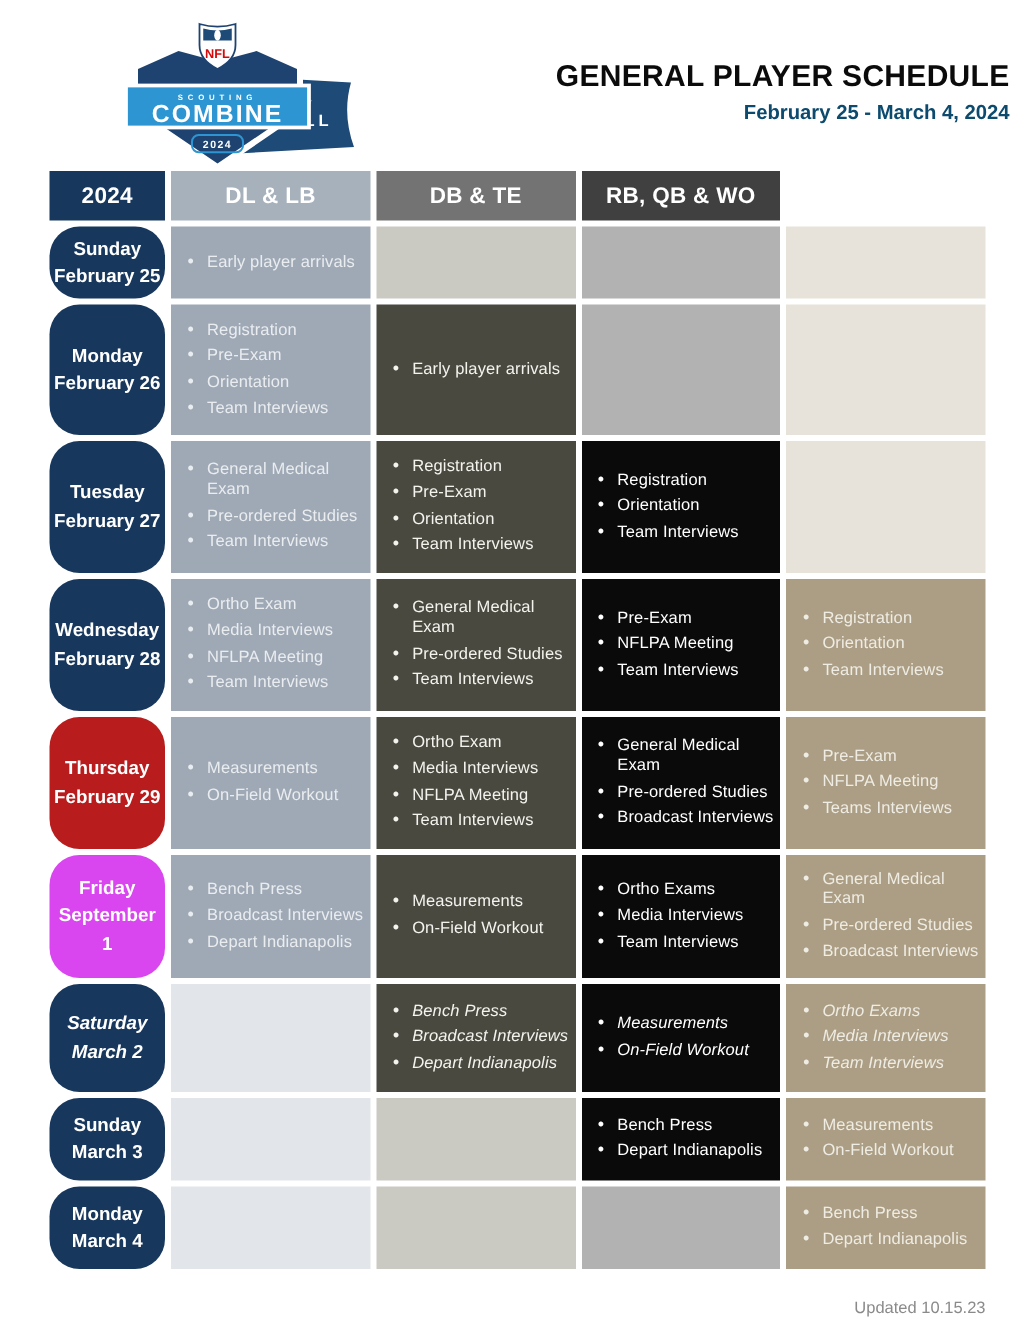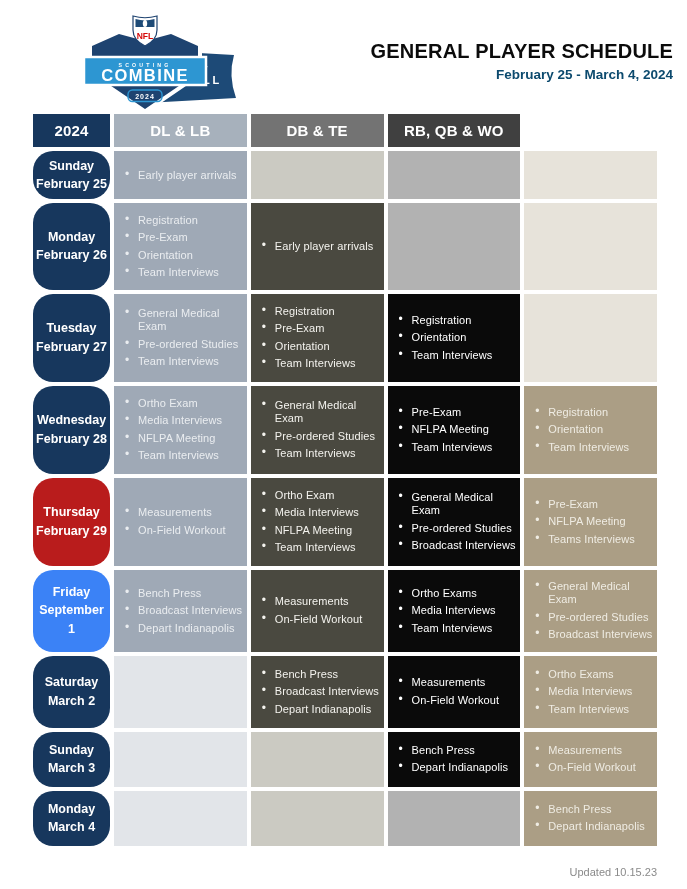--- a/index.html
+++ b/index.html
@@ -221,21 +221,21 @@
         </div>
         <div class="schedule-cell" style="background: rgb(171, 158, 133); color: rgb(239, 236, 227);">
           <ul class="item-list">
             <li><span class="bullet">•</span><span>Pre-Exam</span></li>
             <li><span class="bullet">•</span><span>NFLPA Meeting</span></li>
             <li><span class="bullet">•</span><span>Teams Interviews</span></li>
           </ul>
         </div>
       </div>
       <div class="grid-row" style="min-height: 68px;">
-        <div class="date-cell" style="background: #3b82f6;">
+        <div class="date-cell" style="background: #d946ef;">
           <span>Friday</span>
           <span>September 1</span>
         </div>
         <div class="schedule-cell" style="background: rgb(159, 169, 182); color: rgb(234, 237, 240);">
           <ul class="item-list">
             <li><span class="bullet">•</span><span>Bench Press</span></li>
             <li><span class="bullet">•</span><span>Broadcast Interviews</span></li>
             <li><span class="bullet">•</span><span>Depart Indianapolis</span></li>
           </ul>
         </div>
@@ -253,21 +253,21 @@
           </ul>
         </div>
         <div class="schedule-cell" style="background: rgb(171, 158, 133); color: rgb(239, 236, 227);">
           <ul class="item-list">
             <li><span class="bullet">•</span><span>General Medical Exam</span></li>
             <li><span class="bullet">•</span><span>Pre-ordered Studies</span></li>
             <li><span class="bullet">•</span><span>Broadcast Interviews</span></li>
           </ul>
         </div>
       </div>
-      <div class="grid-row" style="min-height: 72px;">
+      <div class="grid-row" style="min-height: 72px; font-style: italic;">
         <div class="date-cell" style="background: rgb(23, 55, 93);">
           <span>Saturday</span>
           <span>March 2</span>
         </div>
         <div class="schedule-cell" style="background: rgb(226, 229, 233);"></div>
         <div class="schedule-cell" style="background: rgb(74, 73, 64); color: rgb(244, 243, 238);">
           <ul class="item-list">
             <li><span class="bullet">•</span><span>Bench Press</span></li>
             <li><span class="bullet">•</span><span>Broadcast Interviews</span></li>
             <li><span class="bullet">•</span><span>Depart Indianapolis</span></li>

